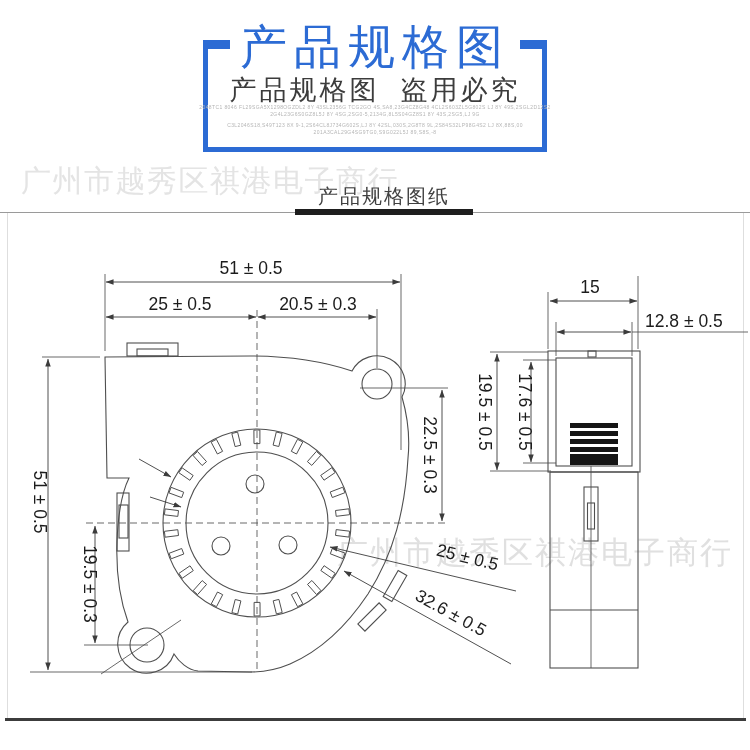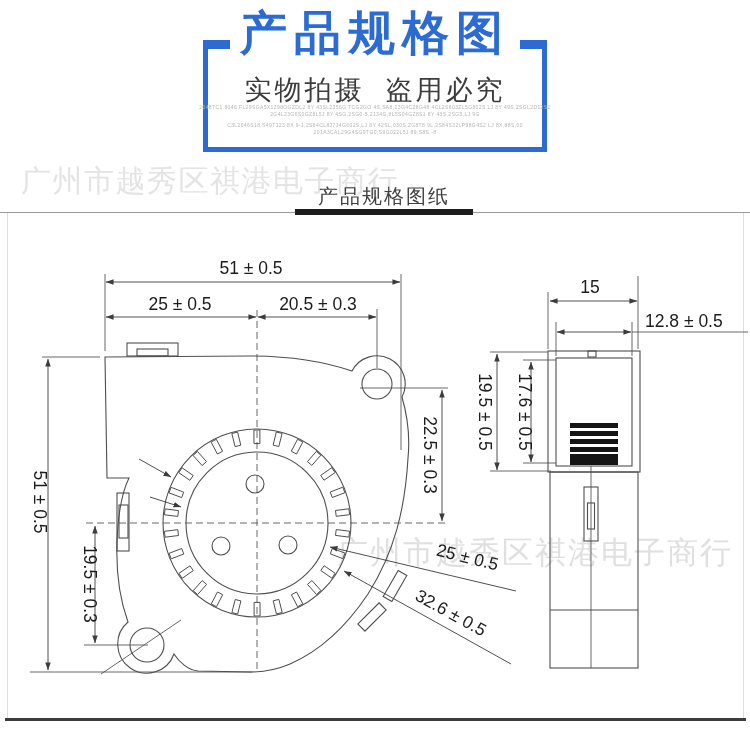--- a/index.html
+++ b/index.html
@@ -4,22 +4,22 @@
 <style>
   html,body{margin:0;padding:0;background:#fff;}
   .stage{position:relative;width:750px;height:750px;background:#fff;overflow:hidden;
          font-family:"Liberation Sans","DejaVu Sans",sans-serif;}
   
   .hdr-frame{position:absolute;left:203px;top:40px;width:344px;height:112px;box-sizing:border-box;
              border-left:5px solid var(--accent);border-right:5px solid var(--accent);
              border-bottom:5px solid var(--accent);}
   .hdr-stub{position:absolute;top:40px;width:27px;height:9px;background:var(--accent);}
   .hdr-stub.left{left:203px;} .hdr-stub.right{left:520px;}
-  .page-title{position:absolute;left:0;top:2px;width:750px;text-align:center;
-              font-size:47px;font-weight:bold;letter-spacing:7px;color:var(--accent);}
+  .page-title{position:absolute;left:0;top:16px;width:750px;text-align:center;
+              font-size:47px;font-weight:normal;letter-spacing:7px;color:var(--accent);}
   .page-sub{position:absolute;left:0;top:72px;width:750px;text-align:center;white-space:pre;
             font-size:27px;letter-spacing:3px;color:#3c3c3c;}
   .fineprint{position:absolute;left:0;top:104px;width:750px;text-align:center;
              font-size:5px;line-height:7px;color:#b5b5b5;letter-spacing:.4px;}
   .fineprint .gap{height:4px;}
   
   .wm{position:absolute;white-space:nowrap;pointer-events:none;text-align:center;}
   .wm.top{left:21px;top:161px;font-size:30px;letter-spacing:1.5px;color:#e4e4e4;}
   .wm.mid{left:337px;top:532px;font-size:31px;letter-spacing:2px;color:#e0e0e0;}
   
@@ -46,21 +46,21 @@
 
 <div class="stage" id="stage" style="--accent: #2c6bd4;">
 
   <div class="wm top">广州市越秀区祺港电子商行</div>
   <div class="wm mid">广州市越秀区祺港电子商行</div>
 
   <div class="hdr-frame"></div>
   <div class="hdr-stub left"></div>
   <div class="hdr-stub right"></div>
   <div class="page-title">产品规格图</div>
-  <div class="page-sub">实物拍摄  盗用必究</div>
+  <div class="page-sub">产品规格图  盗用必究</div>
   <div class="fineprint">
     <div>2048TC1 8046 FL29SGA5X1298OGZDL2 8Y 43SL2356G TCG2GO 4S,SA8,23G4CZ8G48 4CL2S603ZL5G802S LJ 8Y 49S,2SGL2D12S2</div>
     <div>2G4L23G6S0GZ8L5J 8Y 4SG,2SG0-5,2134G,8L5S04GZ8S1 8Y 43S,2SG5,LJ 9G</div>
     <div class="gap"></div>
     <div>C3L2046S18,S49T123 8X 9-1,2S64CL8J734G602S,LJ 8Y 42SL,030S,2G8T8 9L,2S84S32LP98G4S2 LJ 8X,88S,00</div>
     <div>201A3CAL29G4SG9TG0,S9G022L5J 89,S8S,-8</div>
   </div>
 
   <div class="rule"></div>
   <div class="tab-label">产品规格图纸</div>

